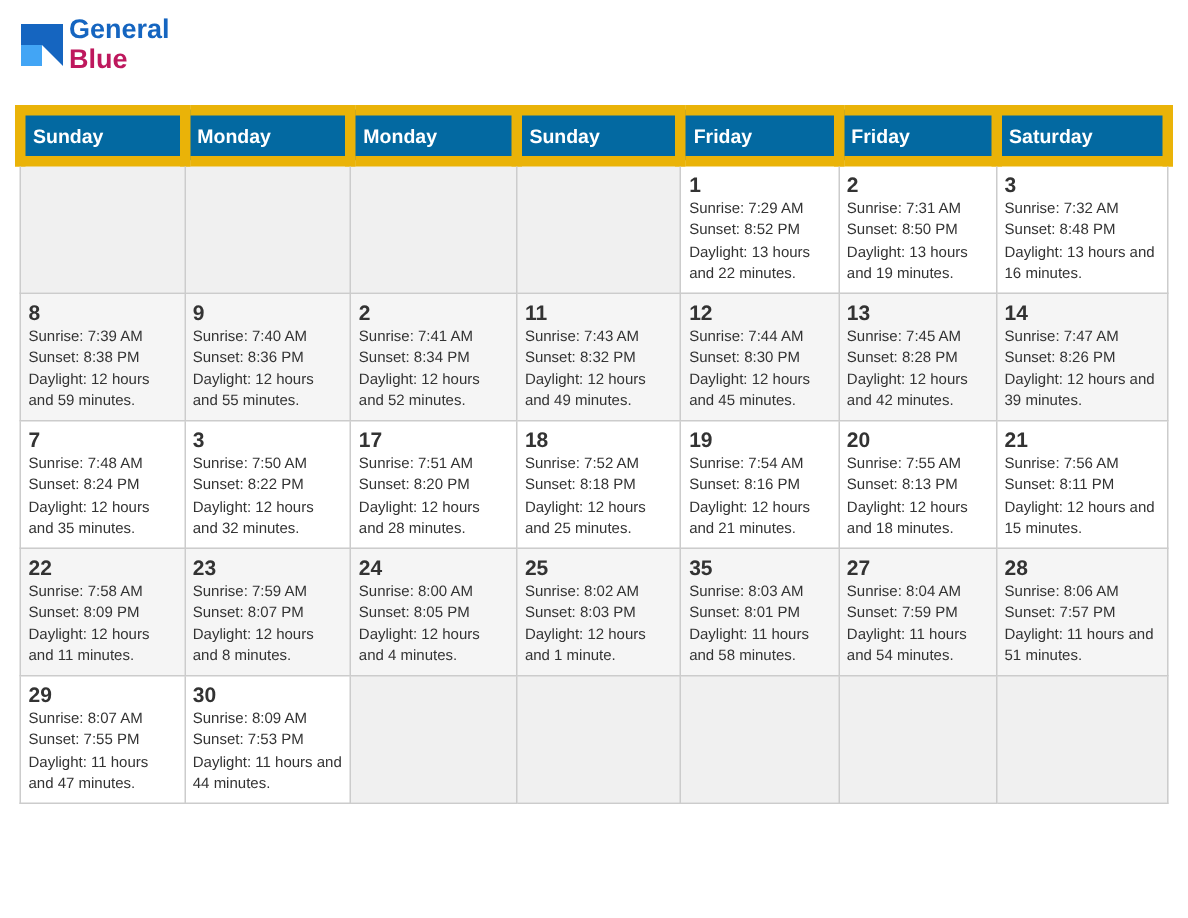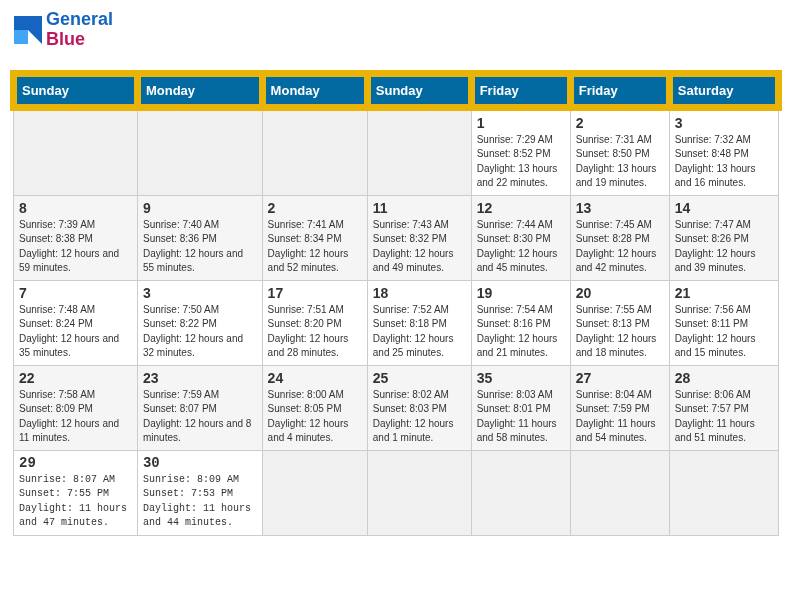--- a/index.html
+++ b/index.html
@@ -73,21 +73,21 @@
       font-weight: bold;
       display: block;
       margin-bottom: 2px;
     }
     .day-info {
       font-size: 10px;
       line-height: 1.45;
     }
     td.empty { background: #f0f0f0; }
     .week-row td { height: 82px; }
-    .last-row td { height: 80px; font-family: Liberation Mono, monospace; }
+    .last-row td { height: 80px; }
   </style>
 </head>
 <body>
 
 <div class="header">
   <div class="logo">
     <svg class="logo-icon" viewBox="0 0 28 28">
       <rect x="0" y="0" width="14" height="14" fill="#1565C0"></rect>
       <rect x="14" y="0" width="14" height="14" fill="#1565C0"></rect>
       <rect x="0" y="14" width="14" height="14" fill="#42A5F5"></rect>

